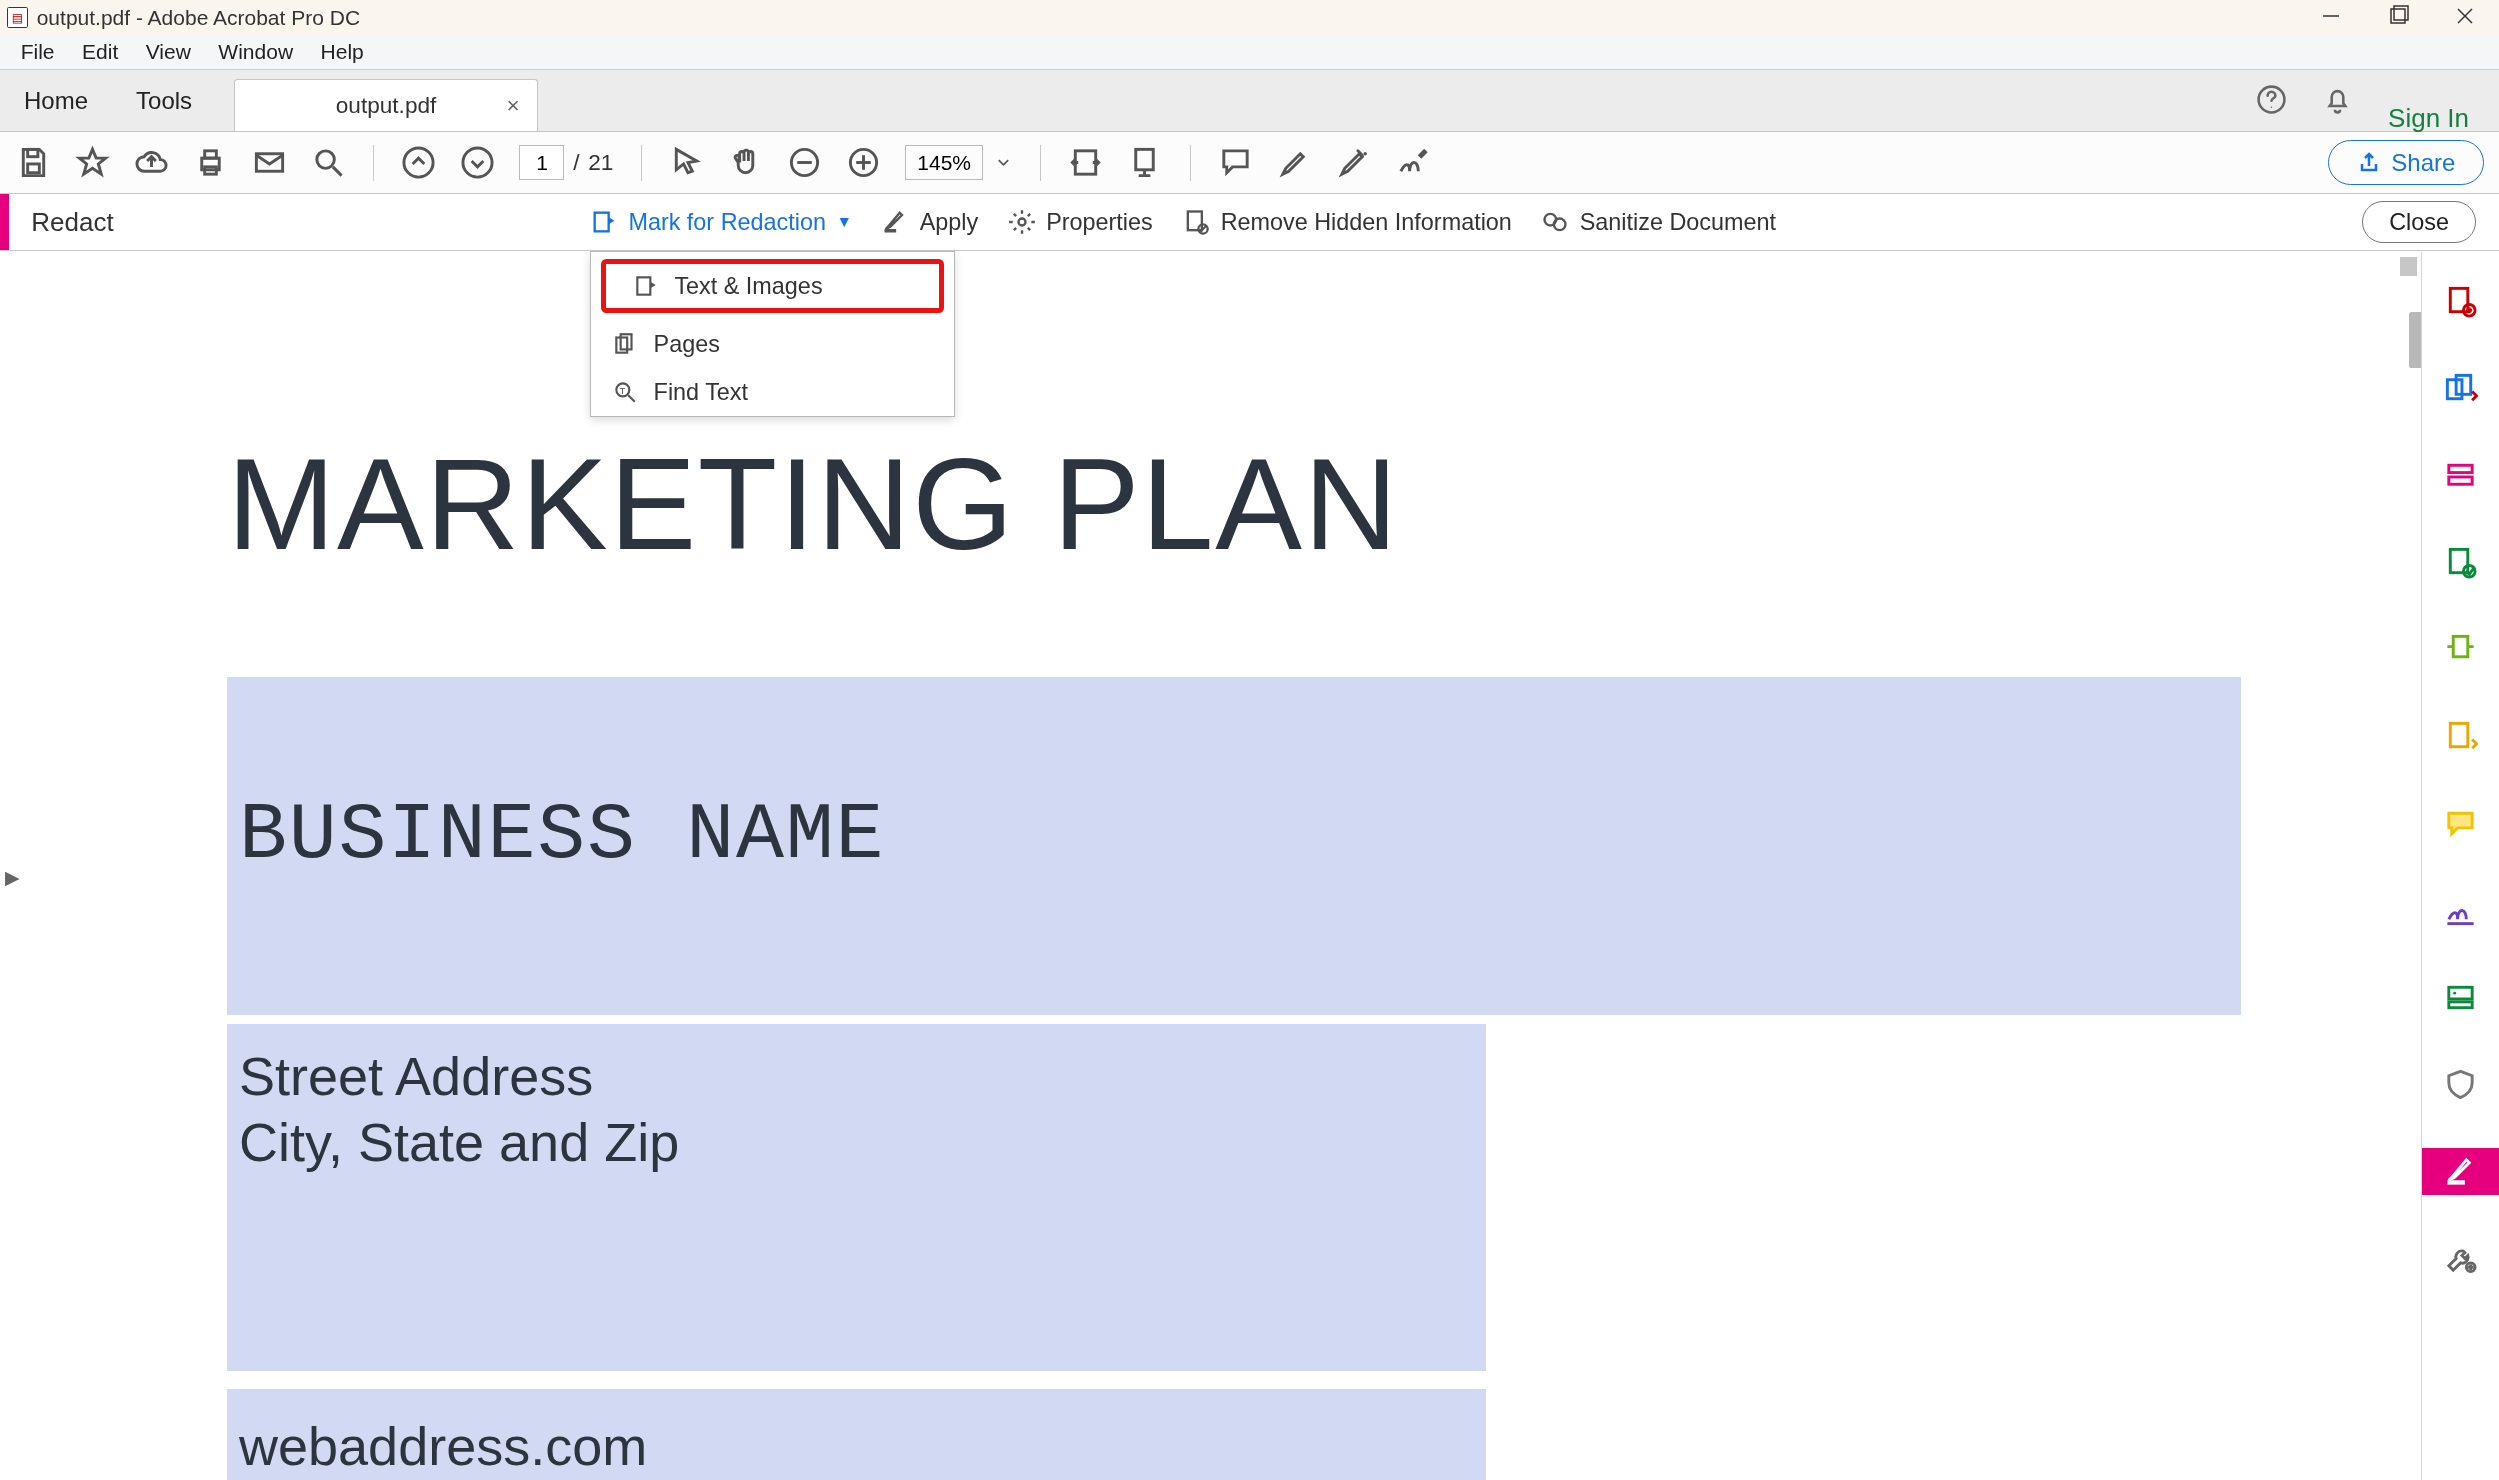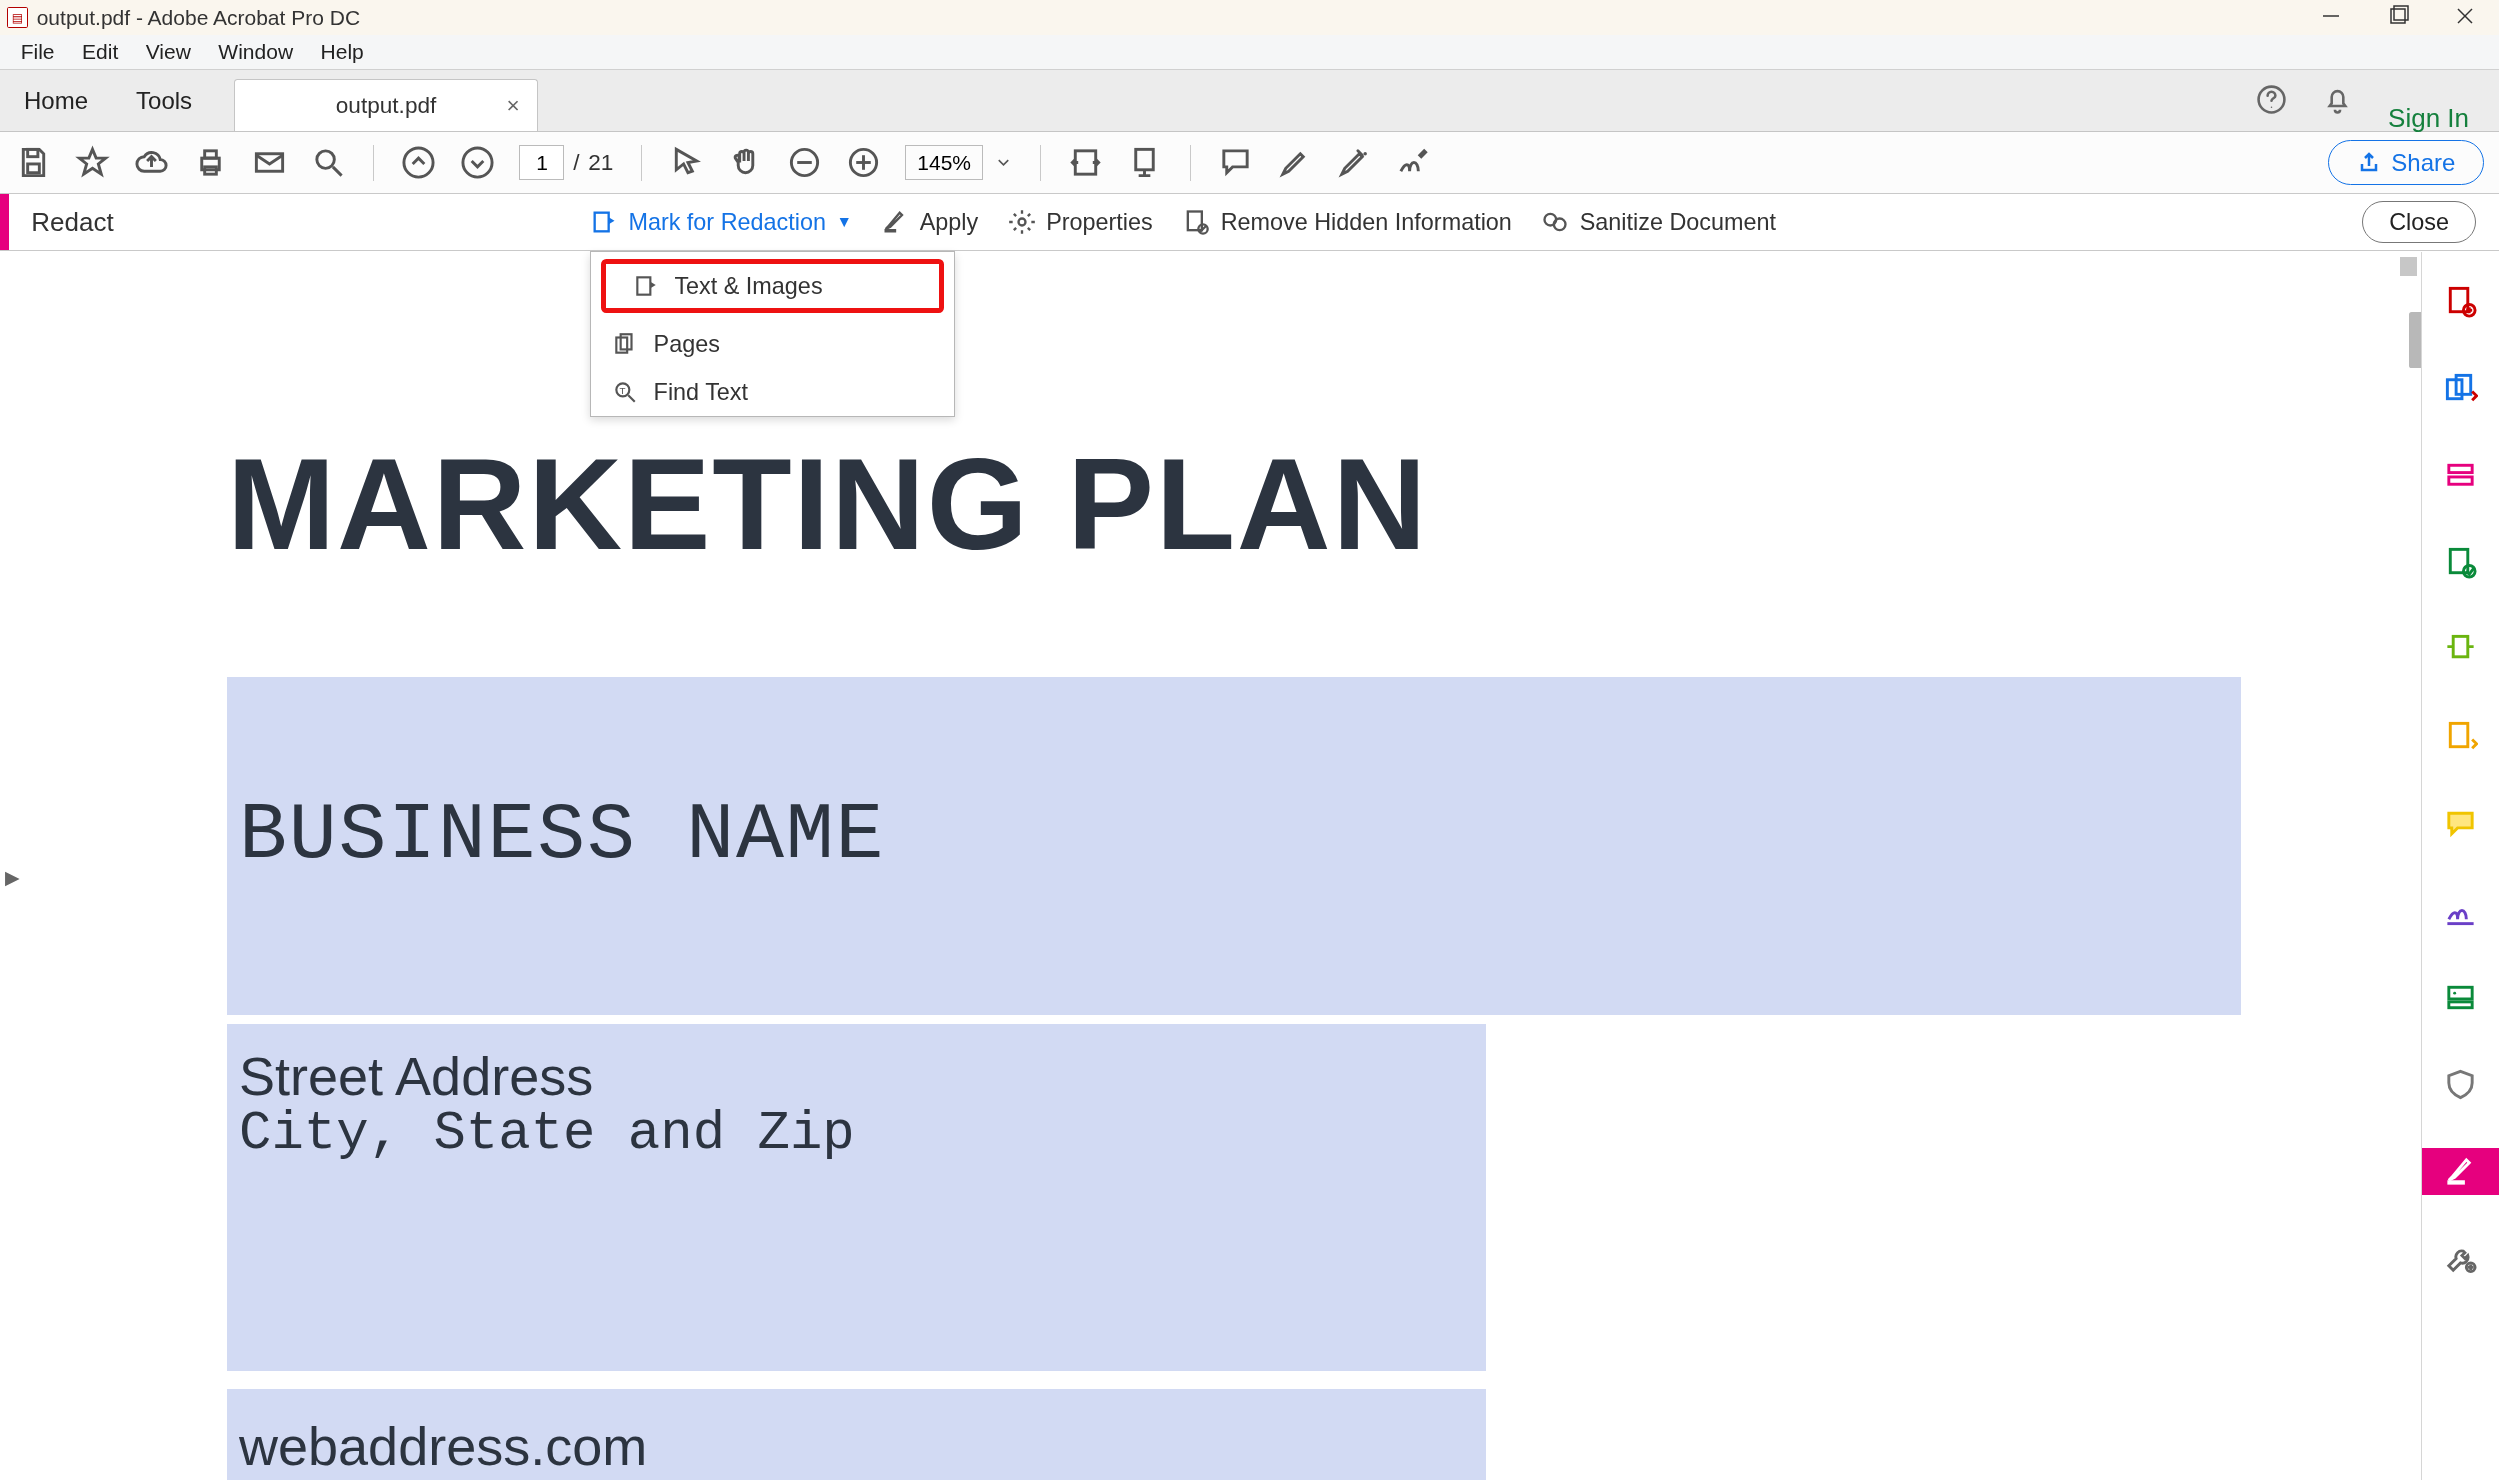--- a/index.html
+++ b/index.html
@@ -52,26 +52,26 @@
   .dropdown { position:absolute; left:590px; top:57px; width:365px; background:#fff; border:0.9px solid #b7b7b7; box-shadow:0 3.5px 8.7px rgba(0,0,0,.15); z-index:30;}
   .dd-item { display:flex; align-items:center; gap:15.6px; padding:10.4px 21px; font-size:23.4px; color:#333;}
   .dd-item svg { width:26px; height:26px; stroke:#555; stroke-width:2; fill:none;}
   .dd-first-wrap { margin:7px 10.4px; border:5.2px solid #e11; border-radius:5.2px;padding-left:16px; }
   .dd-first-wrap .dd-item { padding:8.7px 10.4px; }
 
   
   .viewport-wrap { position:absolute; left:0; top:252px; right:78px; bottom:0; background:#fff;}
   .left-expander { position:absolute; left:3.5px; top:608px; width:17.4px; height:35px; display:flex; align-items:center; justify-content:center; color:#666; font-size:19px;}
   .page { position:absolute; left:26px; top:38px; right:21px; bottom:0; background:#fff; }
-  .doc-title { font-family:"Century Gothic","Segoe UI",sans-serif; font-size:130px; letter-spacing:1.7px; color:#2c3440; font-weight:700; position:absolute; left:201px; top:139px; }
+  .doc-title { font-family:"Century Gothic","Segoe UI",sans-serif; font-size:130px; letter-spacing:1.7px; color:#2c3440; font-weight:400; position:absolute; left:201px; top:139px; }
   .blue-box1 { position:absolute; left:201px; top:387px; width:2014px; height:338px; background:#d2daf3; }
   .blue-box1 .txt { font-family:Liberation Mono, monospace; font-size:80px; letter-spacing:1.7px; color:#2c3440; position:absolute; left:12px; top:113px;}
   .blue-box2 { position:absolute; left:201px; top:734px; width:1259px; height:347px; background:#d2daf3; }
   .blue-box2 .l1 { font-family:"Century Gothic","Segoe UI",sans-serif; font-size:54px; color:#2c3440; position:absolute; left:12px; top:21px;}
-  .blue-box2 .l2 { font-family:Liberation Mono, monospace; font-size:54px; color:#2c3440; position:absolute; left:12px; top:79px;}
+  .blue-box2 .l2 { font-family:Liberation Sans, sans-serif; font-size:54px; color:#2c3440; position:absolute; left:12px; top:87px;}
   .blue-box3 { position:absolute; left:201px; top:1099px; width:1259px; height:156px; background:#d2daf3; }
   .blue-box3 .l1 { font-family:"Century Gothic","Segoe UI",sans-serif; font-size:54px; color:#2c3440; position:absolute; left:12px; top:26px;}
 
   
   .rail { position:absolute; right:0; top:252px; width:78px; bottom:0; background:#fff; border-left:0.9px solid #d6d6d6; display:flex; flex-direction:column; align-items:center; padding-top:26px; gap:40px;}
   .rail .cell { width:78px; height:47px; display:flex; align-items:center; justify-content:center;}
   .rail .cell.active { background:#e6007e; }
   .rail svg { width:35px; height:35px; }
   .rail-grip { position:absolute; right:78px; top:312px; width:12px; height:56px; background:#b8b8b8; border-radius:2.6px 0 0 2.6px;}
 

